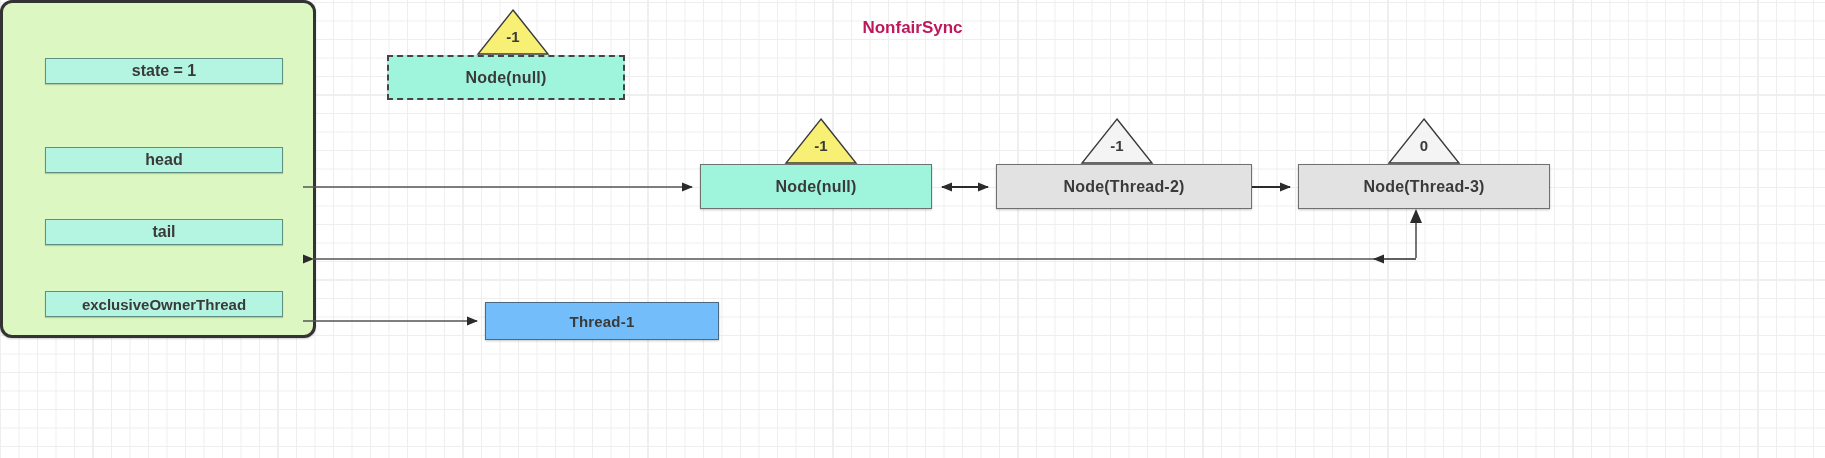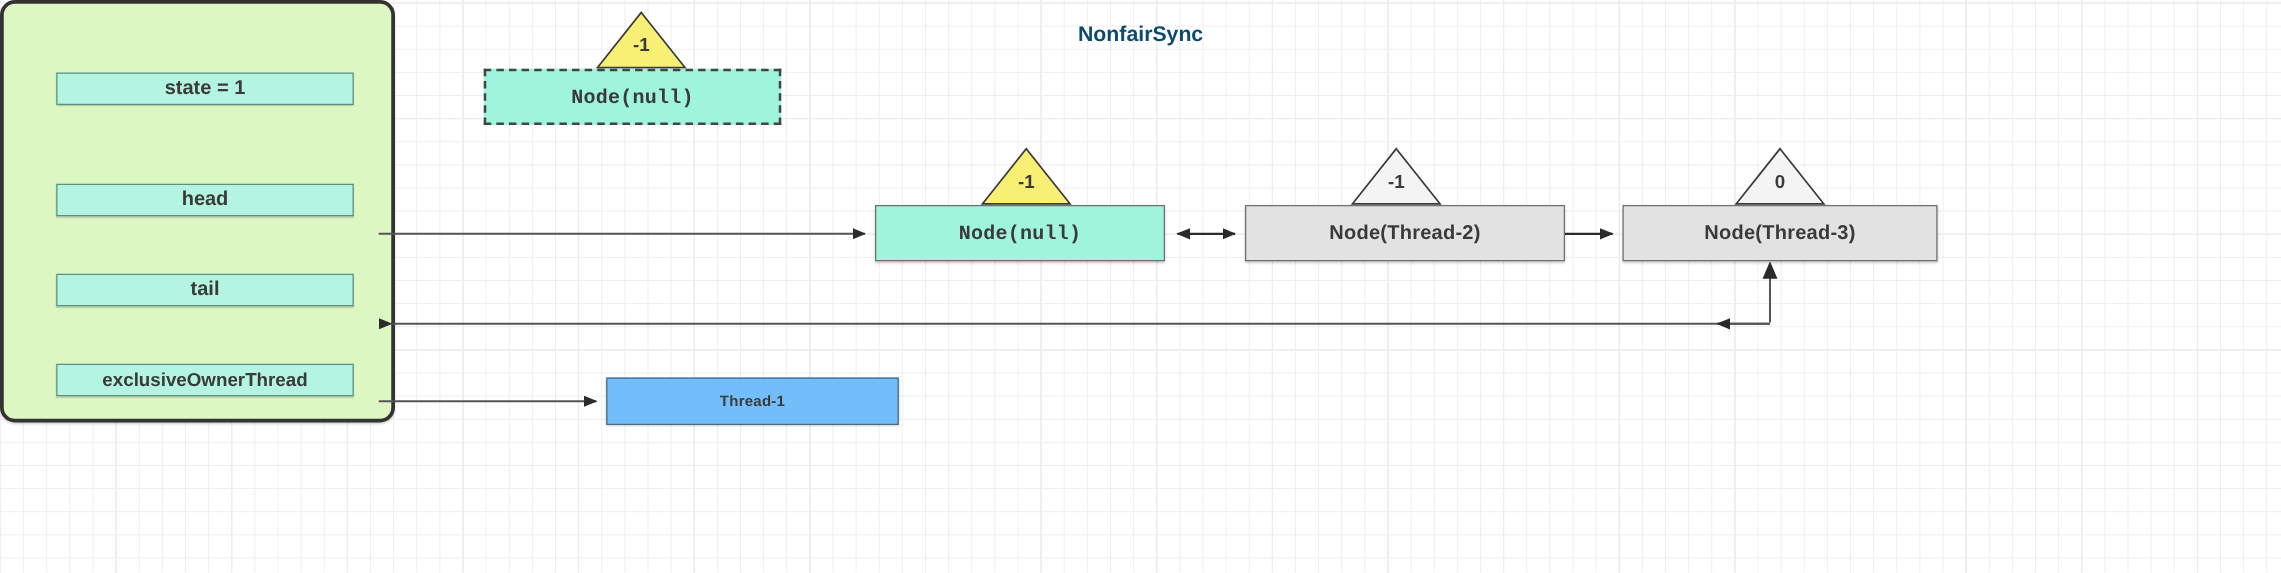--- a/index.html
+++ b/index.html
@@ -34,21 +34,21 @@
   #sync-container{
     left:22px;top:41px;width:310px;height:332px;
     background:#ddf7c2;
     border:3px solid #333333;
     border-radius:12px;
     display:block;
     box-shadow:0 1px 2px rgba(0,0,0,.2);
   }
   #sync-title{
     position:absolute;left:0;top:18px;width:100%;
-    text-align:center;font-size:17px;font-weight:bold;color:#0c4a6e;
+    text-align:center;font-size:17px;font-weight:bold;color:#be185d;
   }
   .field-box{
     position:absolute;left:45px;width:238px;height:26px;
     background:#b3f5e0;
     border:1px solid #5f8f80;
     display:flex;align-items:center;justify-content:center;
     font-size:16px;font-weight:bold;color:#3a3a3a;
     box-shadow:0 1px 1px rgba(0,0,0,.18);
     box-sizing:border-box;
   }
@@ -58,35 +58,35 @@
   #field-owner{top:291px;font-size:15px;}
 
   
   .queue-node{
     height:45px;
     border:1px solid #707070;
     box-shadow:0 1px 2px rgba(0,0,0,.22);
     font-size:16px;
     background:#e2e2e2;
   }
-  .queue-node.teal{ background:#9ff5dc;font-family:Liberation Mono, monospace; }
+  .queue-node.teal{ background:#9ff5dc; }
   .queue-node.dashed{
     border:2px dashed #444444;
     box-shadow:none;
   }
   #node-detached{ left:387px;top:55px;width:238px; }
   #node-head    { left:700px;top:164px;width:232px; }
   #node-t2      { left:996px;top:164px;width:256px; }
   #node-t3      { left:1298px;top:164px;width:252px; }
 
   #thread1-box{
     left:485px;top:302px;width:234px;height:38px;
     background:#73befa;
     border:1px solid #4a6a84;
-    font-size:12px;
+    font-size:15px;
     box-shadow:0 1px 2px rgba(0,0,0,.22);
   }
 
   
   .ws-tri{
     position:absolute;
     width:74px;height:48px;
   }
   .ws-tri svg{display:block;}
   .ws-label{

